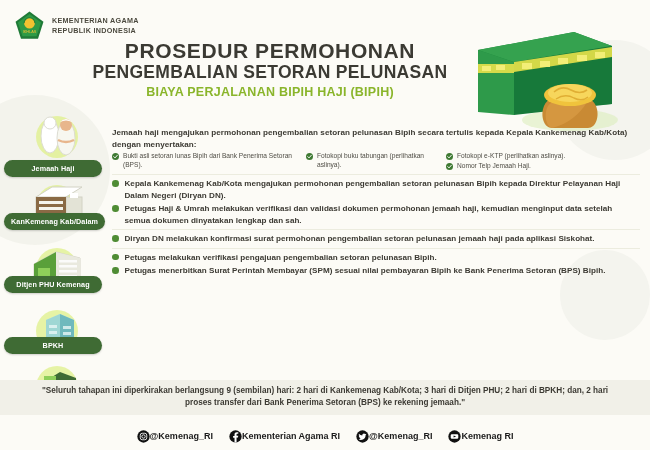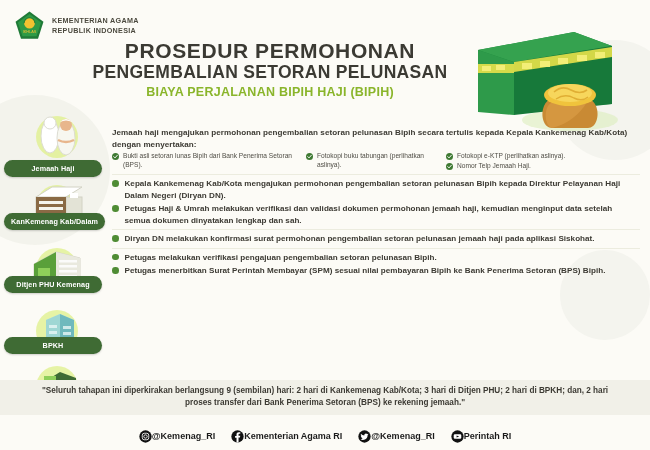--- a/index.html
+++ b/index.html
@@ -379,18 +379,18 @@
       </svg>
       <span class="social-label">@Kemenag_RI</span>
     </div>
 
     <div class="social-item">
       <svg width="13" height="13" viewBox="0 0 20 20">
         <circle cx="10" cy="10" r="9.5" fill="#111"></circle>
         <rect x="4.2" y="6.6" width="11.6" height="6.8" rx="1.8" fill="#fff"></rect>
         <polygon points="8.6,8.4 12.6,10 8.6,11.6" fill="#111"></polygon>
       </svg>
-      <span class="social-label">Perintah RI</span>
+      <span class="social-label">Kemenag RI</span>
     </div>
 
   </div>
 
 </div>
 
 </body></html>

